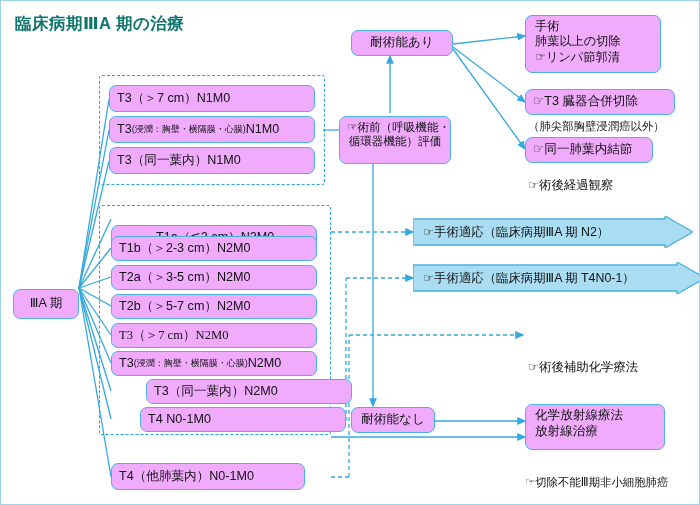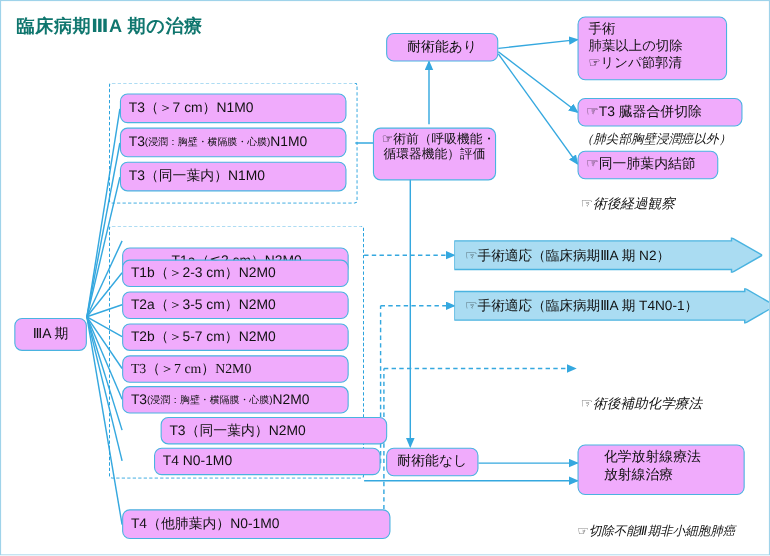--- a/index.html
+++ b/index.html
@@ -11,21 +11,21 @@
          color:#0f766e;letter-spacing:.5px;white-space:nowrap;}
   .node{position:absolute;box-sizing:border-box;background:#f0abfc;
         border:1.3px solid #4ab3e0;border-radius:7px;color:#111;
         font-size:12.6px;display:flex;align-items:center;
         padding:0 7px;white-space:nowrap;line-height:1.25;}
   .node.center{justify-content:center;text-align:center;}
   .node.multiline{display:block;padding-top:3px;text-align:left;}
   .node.multiline span{display:block;}
   .group-box{position:absolute;box-sizing:border-box;
              border:1.6px dashed #2aa3de;border-radius:3px;background:transparent;}
-  .plain{position:absolute;font-size:12.4px;color:#111;white-space:nowrap;font-style:italic;}
+  .plain{position:absolute;font-size:12.4px;color:#111;white-space:nowrap;}
   .arrowbox{position:absolute;color:#111;font-size:12.4px;
             display:flex;align-items:center;padding-left:10px;white-space:nowrap;}
   .arrowbox .abg{position:absolute;left:0;top:0;width:100%;height:100%;z-index:0;}
   .arrowbox .atext{position:relative;z-index:1;}
   .small{font-size:9px;}
   .tiny-note{font-size:11.4px;}
 </style>
 </head>
 <body>
 
@@ -115,21 +115,21 @@
 
   <div class="node" style="left:110px;top:350px;width:206px;height:25px;">
     <span>T3</span>
       <span class="small">(浸潤：胸壁・横隔膜・心膜)</span>
       <span> N2M0</span>
   </div>
 
   <div class="node" style="left:110px;top:378px;width:206px;height:25px;margin-left:35px;">T3（同一葉内）N2M0</div>
   <div class="node" style="left:110px;top:406px;width:206px;height:25px;margin-left:29px;">T4 N0-1M0</div>
 
-  <div class="node" style="left:110px;top:462px;width:244px;height:27px;">T4（他肺葉内）N0-1M0</div>
+  <div class="node" style="left:110px;top:462px;width:194px;height:27px;">T4（他肺葉内）N0-1M0</div>
 
   <div class="node center" style="left:350px;top:29px;width:102px;height:26px;">耐術能あり</div>
 
   <div class="node multiline" style="left:338px;top:99px;width:112px;height:48px;font-size:11.6px;margin-top:16px;">
     <span>☞術前（呼吸機能・</span>
     <span style="text-align:center">循環器機能）評価</span>
   </div>
 
   <div class="node center" style="left:350px;top:406px;width:84px;height:26px;">耐術能なし</div>
 
@@ -157,20 +157,20 @@
   <div class="arrowbox" style="left:412px;top:261px;width:282px;height:32px;">
     <svg class="abg" viewBox="0 0 282 32" preserveAspectRatio="none">
       <path d="M0,3 L255,3 L255,0 L282,16 L255,32 L255,29 L0,29 Z" fill="#aadcf2" stroke="#4ab3e0" stroke-width="1.3"></path>
     </svg>
     <span class="atext">☞手術適応（臨床病期ⅢA 期 T4N0-1）</span>
   </div>
 
 
   <div class="plain" style="left:527px;top:358px;">☞術後補助化学療法</div>
 
-  <div class="node multiline" style="left:524px;top:403px;width:152px;height:46px;padding-left:23px;">
+  <div class="node multiline" style="left:524px;top:403px;width:140px;height:46px;padding-left:9px;">
     <span>化学放射線療法</span>
     <span>放射線治療</span>
   </div>
 
   <div class="plain tiny-note" style="left:524px;top:474px;">☞切除不能Ⅲ期非小細胞肺癌</div>
 
 </div>
 
 </body></html>

